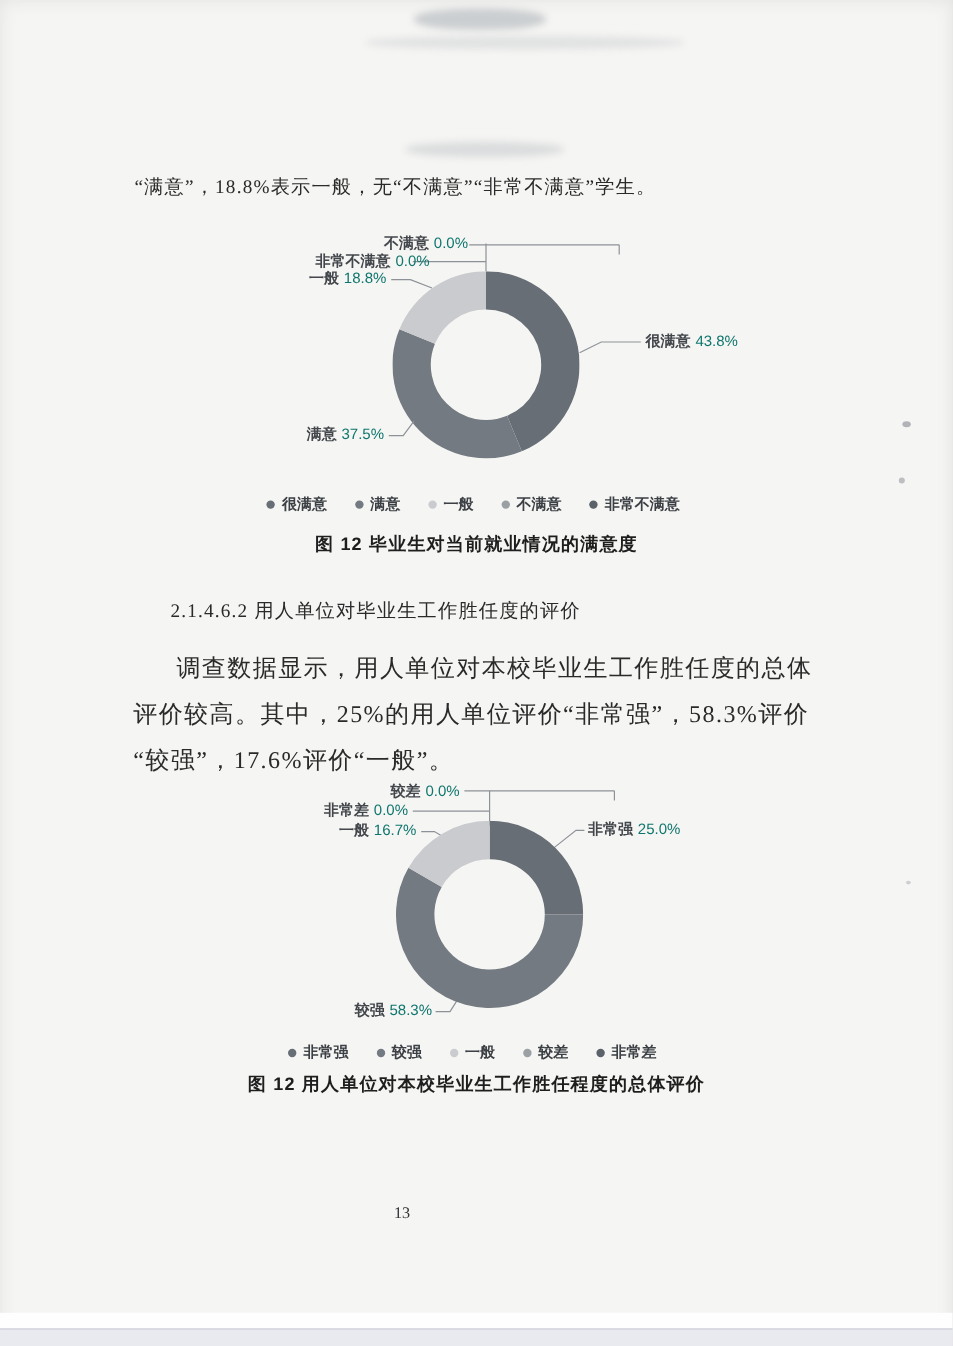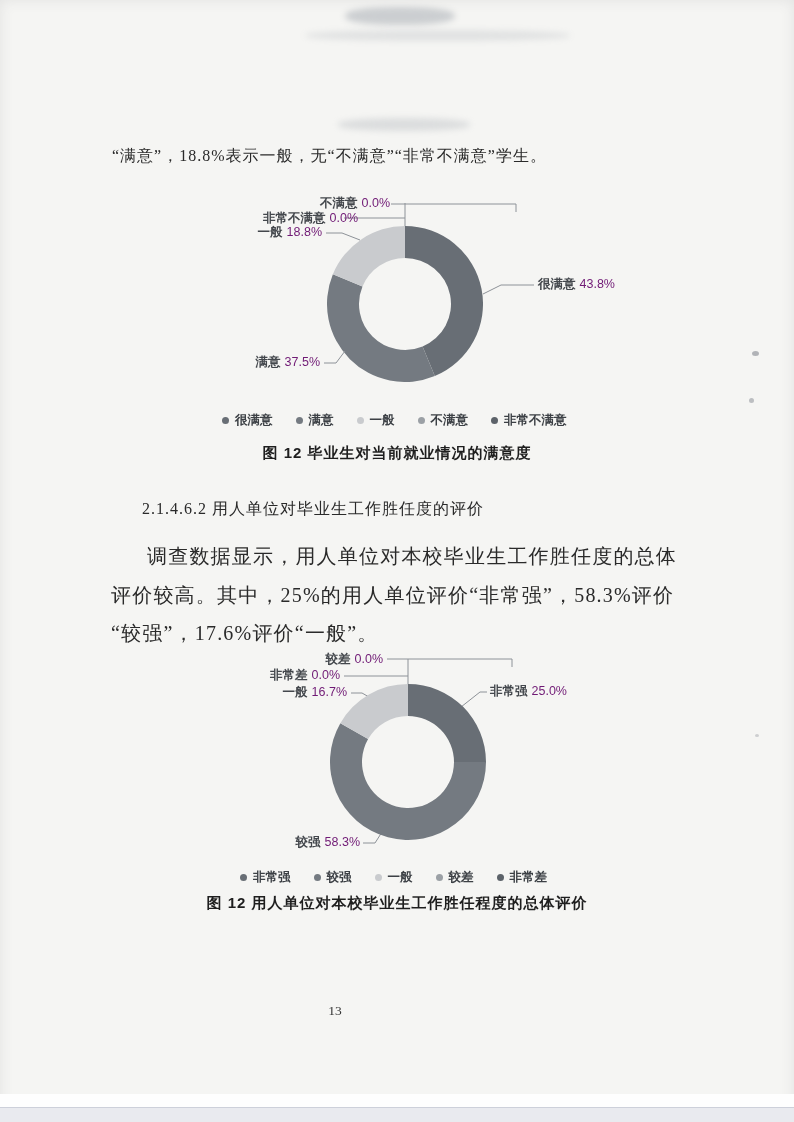--- a/index.html
+++ b/index.html
@@ -23,21 +23,21 @@
   .pageno{position:absolute;left:0;top:1003px;width:670px;text-align:center;font-size:13.5px;color:#333;}
   
   .donut{position:absolute;}
   .lines{position:absolute;left:0;top:0;pointer-events:none;}
   .lines polyline,.lines line{fill:none;stroke:#8d9298;stroke-width:1;}
   .callout{
     position:absolute;font-family:"Liberation Sans","DejaVu Sans",sans-serif;
     font-size:12.5px;line-height:15px;white-space:nowrap;
   }
   .callout .cname{color:#43474c;font-weight:700;}
-  .callout .cval{color:#701a75;font-weight:400;margin-left:4px;}
+  .callout .cval{color:#0f766e;font-weight:400;margin-left:4px;}
   .legend{
     position:absolute;display:flex;align-items:center;gap:23px;
     font-family:"Liberation Sans","DejaVu Sans",sans-serif;font-size:12.5px;color:#3c4045;font-weight:700;
   }
   .legend .li{display:flex;align-items:center;gap:6px;}
   .dot{width:7px;height:7px;border-radius:50%;display:inline-block;}
   .caption{
     position:absolute;left:0;width:794px;text-align:center;
     font-family:"Liberation Sans","DejaVu Sans",sans-serif;font-weight:700;
     font-size:15px;letter-spacing:1px;color:#1e1e1e;

